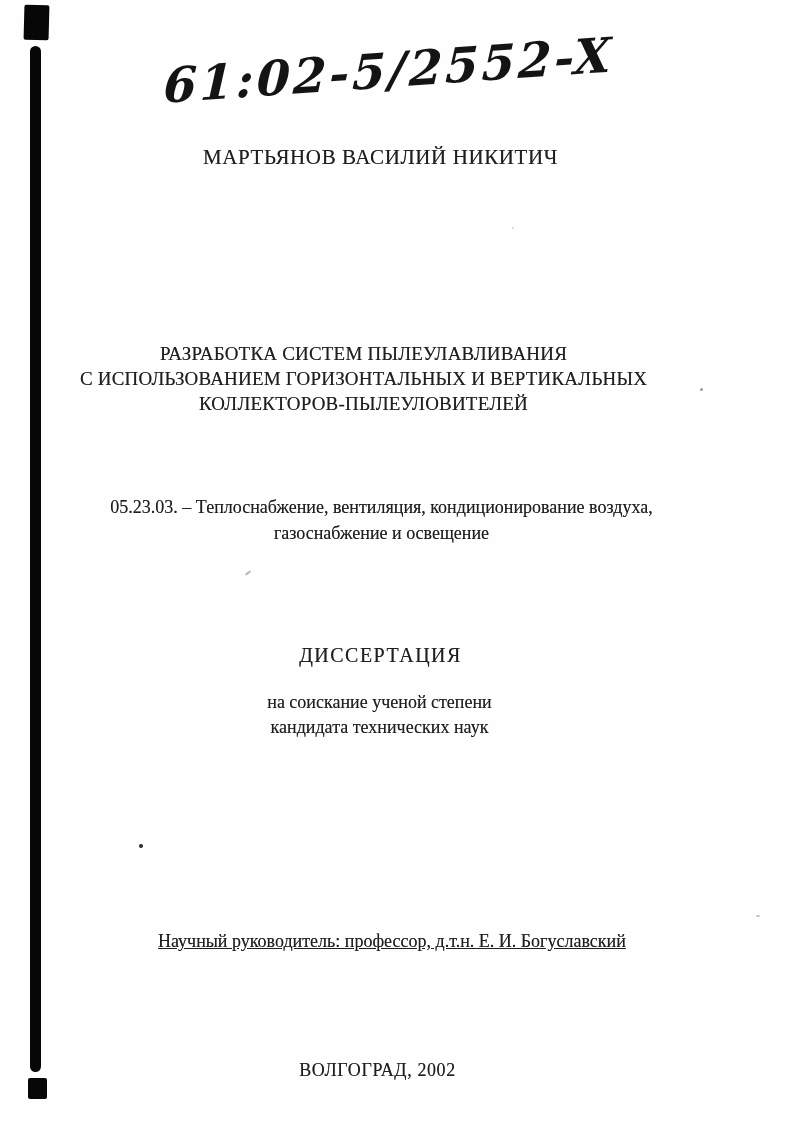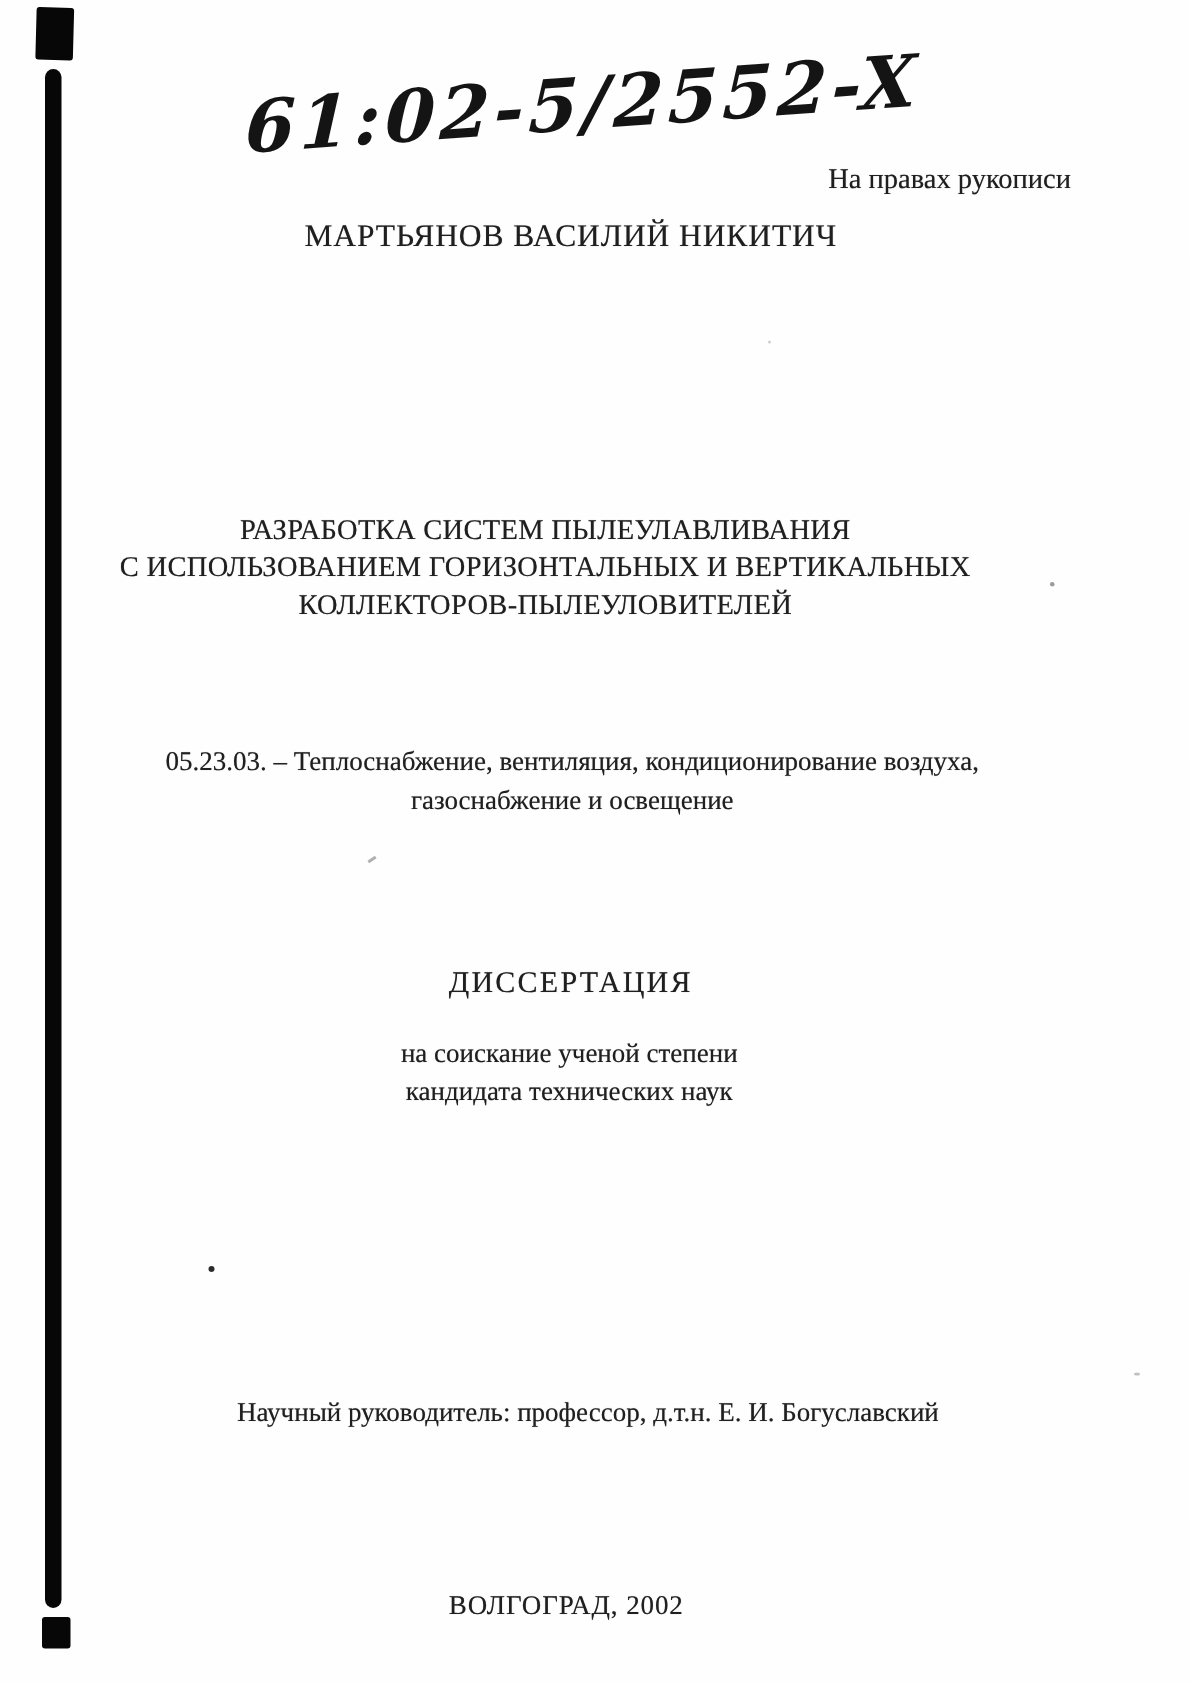--- a/index.html
+++ b/index.html
@@ -86,21 +86,21 @@
 
   .degree-block {
     position: absolute; top: 690px; left: -17px;
     width: 793px; text-align: center;
     font-size: 18px; line-height: 25px;
   }
 
   .supervisors {
     position: absolute; top: 928px; left: 158px;
     font-size: 18px; line-height: 27px;
-    text-align: left; white-space: nowrap;
+    text-align: left; white-space: nowrap; text-decoration: underline;
   }
 
   .city-year {
     position: absolute; top: 1060px; left: -19px;
     width: 793px; text-align: center;
     font-size: 18px; letter-spacing: 0.6px;
   }
 
   
   .speck { position: absolute; border-radius: 50%; }
@@ -113,21 +113,20 @@
 <body>
 
 <div class="page">
 
   <div class="artifact-top"></div>
   <div class="artifact-bar"></div>
   <div class="artifact-bottom"></div>
 
   <div class="catalog">61:02-5/2552-X</div>
 
-  <div class="manuscript-note txt">На правах рукописи</div>
 
   <div class="author txt">МАРТЬЯНОВ ВАСИЛИЙ НИКИТИЧ</div>
 
   <div class="title-block">
     <div class="txt">РАЗРАБОТКА СИСТЕМ ПЫЛЕУЛАВЛИВАНИЯ</div>
     <div class="txt">С ИСПОЛЬЗОВАНИЕМ ГОРИЗОНТАЛЬНЫХ И ВЕРТИКАЛЬНЫХ</div>
     <div class="txt">КОЛЛЕКТОРОВ-ПЫЛЕУЛОВИТЕЛЕЙ</div>
   </div>
 
   <div class="specialty-block">

